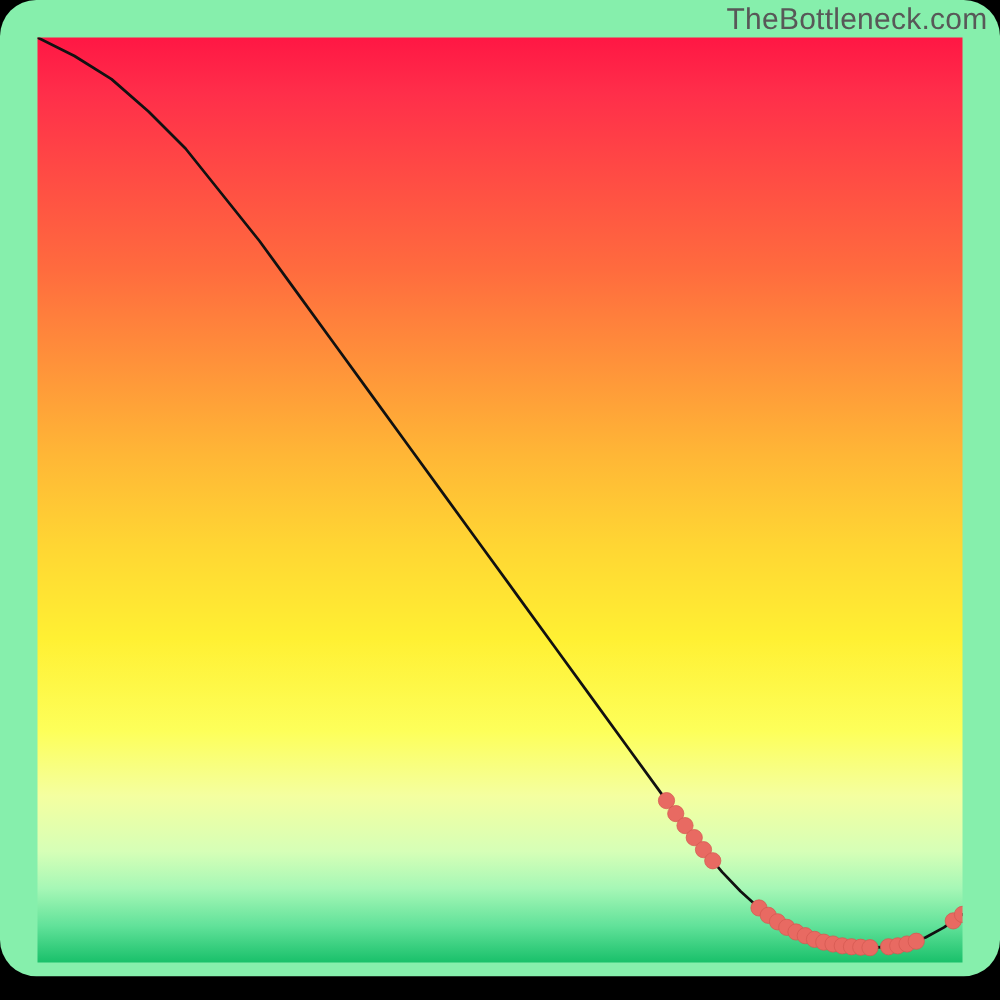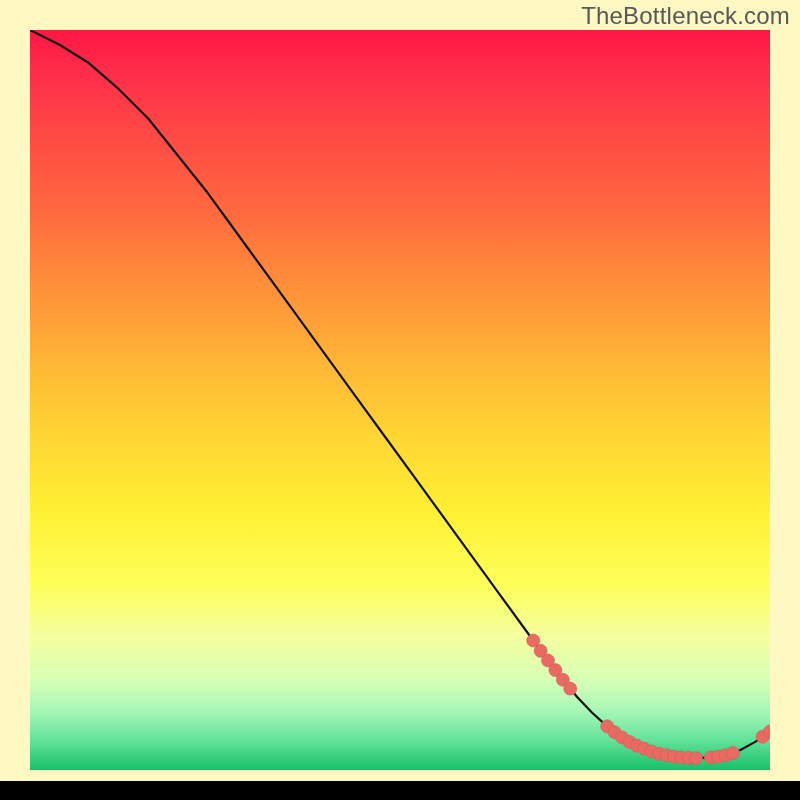--- a/index.html
+++ b/index.html
@@ -8,21 +8,22 @@
     width: 800px;
     height: 800px;
     background: #000;
     overflow: hidden;
     font-family: Arial, Helvetica, sans-serif;
   }
   .frame {
     position: relative;
     width: 800px;
     height: 781px;
-    background: #fef9c3;
+    background: #86efac;
+    border-radius: 29px;
   }
   .watermark {
     position: absolute;
     top: 2px;
     right: 10px;
     color: #585858;
     font-size: 24px;
     font-weight: 500;
     letter-spacing: 0.2px;
     z-index: 20;

